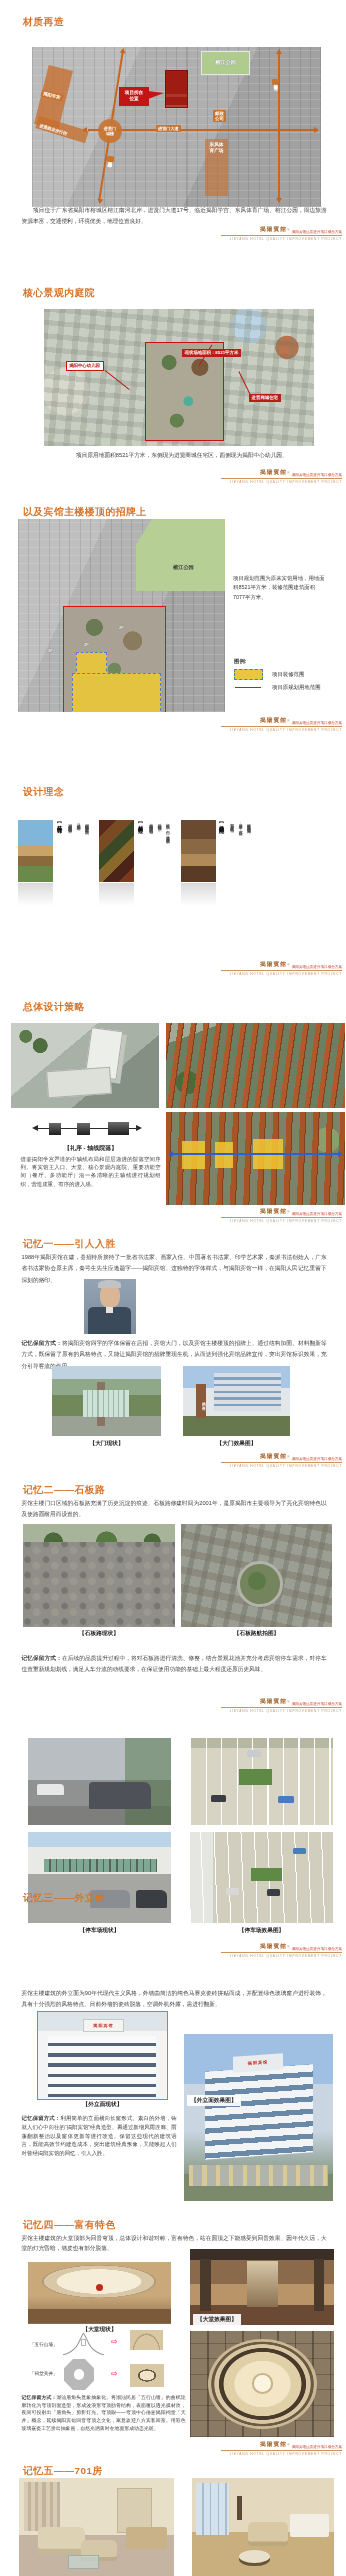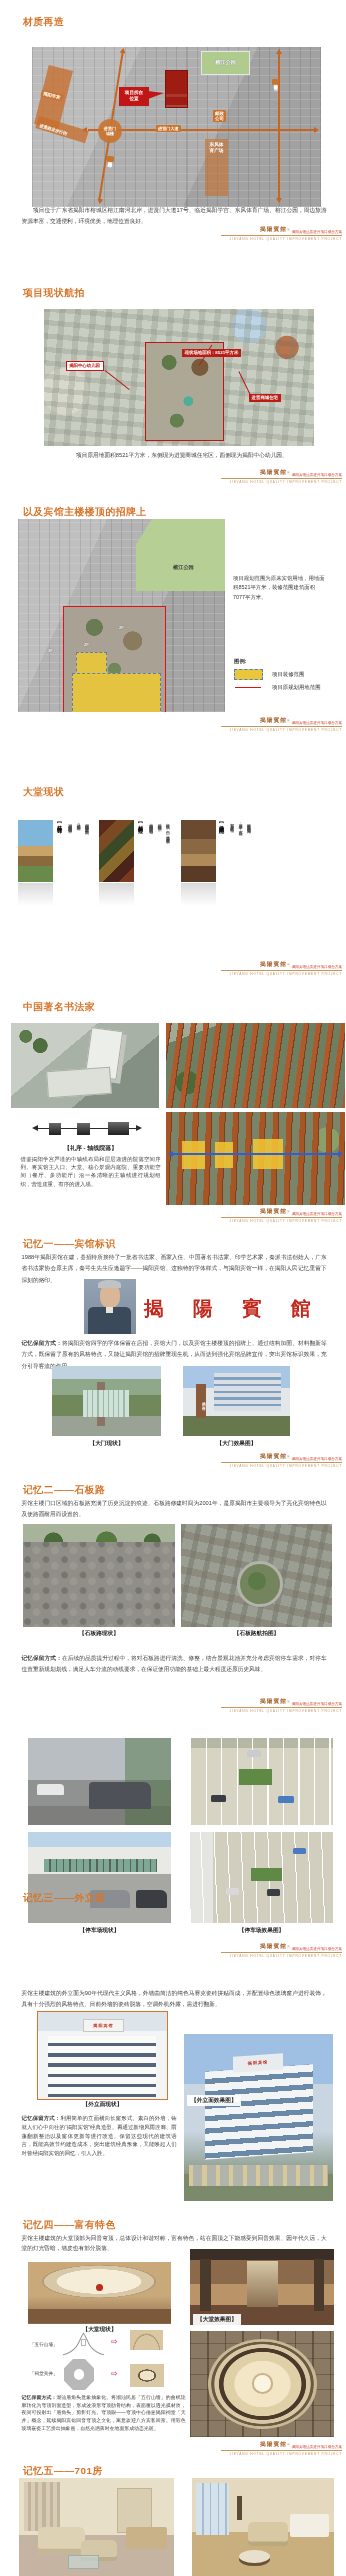--- a/index.html
+++ b/index.html
@@ -107,21 +107,21 @@
   <div class="pfooter" style="top:226px">
     <div class="f-row">
         <span class="f-rule"></span>
         <span class="f-brand">揭陽賓館</span>
         <span class="f-reg">®</span>
         <span class="f-cn">揭阳宾馆品质提升项目概念方案</span>
       </div>
     <div class="f-en">JIEYANG HOTEL QUALITY IMPROVEMENT PROJECT</div>
   </div>
 
-  <div class="stitle" style="top:287px">项目现状航拍</div>
+  <div class="stitle" style="top:287px">核心景观内庭院</div>
 
   <div class="ph" style="left:44px;top:309px;width:270px;height:137px;background-color:#C9CEC2;background-image:
       repeating-linear-gradient(95deg,rgba(120,130,110,.25) 0 6.2px,transparent 6.2px 15.5px),
       repeating-linear-gradient(5deg,rgba(90,100,90,.18) 0 5.2px,transparent 5.2px 13.4px),
       radial-gradient(circle at 76% 12%,#BCD4E4 0 17.5px,transparent 18px),
       radial-gradient(circle at 90% 28%,#B8744E 0 11.3px,transparent 12px),
       radial-gradient(circle at 8% 60%,#D8D8CC 0 23px,transparent 24px)">
     <div class="abs" style="left:101px;top:33px;width:77px;height:97px;border:1.3px solid #C01414;background:
         radial-gradient(circle at 30% 20%,#5d7a48 0 7.2px,transparent 7.7px),
         radial-gradient(circle at 70% 25%,#7a5a3c 0 8.2px,transparent 8.8px),
@@ -174,21 +174,21 @@
   <div class="pfooter" style="top:717px">
     <div class="f-row">
         <span class="f-rule"></span>
         <span class="f-brand">揭陽賓館</span>
         <span class="f-reg">®</span>
         <span class="f-cn">揭阳宾馆品质提升项目概念方案</span>
       </div>
     <div class="f-en">JIEYANG HOTEL QUALITY IMPROVEMENT PROJECT</div>
   </div>
 
-  <div class="stitle" style="top:786px">大堂现状</div>
+  <div class="stitle" style="top:786px">设计理念</div>
 
   <div class="ph" style="left:18px;top:820px;width:35px;height:62px;background:linear-gradient(180deg,#7FB6D9 0 42%,#C9A368 42% 58%,#8a6a3c 58% 74%,#6a8a4c 74%)"></div>
   <div class="refl" style="left:18px;top:883px;width:35px;height:27px"></div>
   <div class="vgroup" style="left:57px;top:820px">
     <div class="vtitle">【符号转译】</div>
     <div class="vlines">
       <div class="vline">深度挖掘揭阳历史符号与自然意向，</div>
       <div class="vline">通过结构重组，</div>
       <div class="vline">完成对潮式雅韵的当代诠释。</div>
     </div>
@@ -219,21 +219,21 @@
   <div class="pfooter" style="top:961px">
     <div class="f-row">
         <span class="f-rule"></span>
         <span class="f-brand">揭陽賓館</span>
         <span class="f-reg">®</span>
         <span class="f-cn">揭阳宾馆品质提升项目概念方案</span>
       </div>
     <div class="f-en">JIEYANG HOTEL QUALITY IMPROVEMENT PROJECT</div>
   </div>
 
-  <div class="stitle" style="top:1001px">中国著名书法家</div>
+  <div class="stitle" style="top:1001px">总体设计策略</div>
 
   <div class="ph" style="left:11.3px;top:1023px;width:148px;height:85px;background:linear-gradient(140deg,#C8CEC5 0 35%,#A8B1A5 35% 65%,#859085 65%)">
     <div class="abs" style="left:77px;top:6.2px;width:30px;height:47px;background:#ECEEE9;border:0.5px solid #A8ACA6;transform:rotate(8deg);box-shadow:4.1px 3.1px 0 #c2c6be"></div>
     <div class="abs" style="left:36px;top:46px;width:62px;height:25px;background:#DDE0D8;border:0.5px solid #ABAFA8;transform:rotate(-4deg)"></div>
     <div class="abs" style="left:4.1px;top:4.1px;width:36px;height:31px;background:radial-gradient(circle at 30% 30%,#5a7a4a 0 6.2px,transparent 6.7px),radial-gradient(circle at 70% 60%,#4e6e40 0 7.2px,transparent 7.7px)"></div>
   </div>
   <div class="ph" style="left:166px;top:1023px;width:179px;height:85px;background-color:#6E7F61;background-image:
       repeating-linear-gradient(98deg,#B0592A 0 4.6px,#7E3F1E 4.6px 5.7px,transparent 5.7px 12.4px),
       radial-gradient(circle at 12% 70%,#4a6a3a 0 11.3px,transparent 12px),
       linear-gradient(160deg,rgba(200,205,195,.55) 0 14%,transparent 14%)"></div>
@@ -264,31 +264,30 @@
   <div class="pfooter" style="top:1208px">
     <div class="f-row">
         <span class="f-rule"></span>
         <span class="f-brand">揭陽賓館</span>
         <span class="f-reg">®</span>
         <span class="f-cn">揭阳宾馆品质提升项目概念方案</span>
       </div>
     <div class="f-en">JIEYANG HOTEL QUALITY IMPROVEMENT PROJECT</div>
   </div>
 
-  <div class="stitle" style="top:1238px">记忆一——宾馆标识</div>
+  <div class="stitle" style="top:1238px">记忆一——引人入胜</div>
   <div class="para" style="left:21.6px;top:1252px;width:305px">1988年揭阳宾馆在建，县招待所接待了一批省书法家、画家入住。中国著名书法家、印学艺术家，秦派书法创始人，广东省书法家协会原主席，秦咢生先生应邀题字——揭阳宾馆。这独特的字体样式，与揭阳宾馆一样，在揭阳人民记忆里留下深刻的烙印。</div>
 
   <div class="ph" style="left:84px;top:1279px;width:52px;height:55px;background:linear-gradient(180deg,#93A3B3,#7D8D9D)">
     <div class="abs" style="left:15.5px;top:4.1px;width:20.6px;height:25px;background:#D9B696;border-radius:46% 46% 42% 42%"></div>
     <div class="abs" style="left:14.4px;top:1px;width:23px;height:8.2px;background:#BFC3C6;border-radius:50% 50% 0 0"></div>
     <div class="abs" style="left:4.1px;top:28px;width:43px;height:27px;background:#3A4A5A;border-radius:5.2px 5.2px 0 0"></div>
     <div class="abs" style="left:22px;top:28px;width:7.2px;height:6.2px;background:#E8E4DC"></div>
   </div>
 
-  <div class="abs" style="left:144px;top:1295px;width:170px;font-family:'DejaVu Serif',serif;font-weight:bold;font-size:19.6px;color:#C3281C;letter-spacing:11.3px;white-space:nowrap">揭 陽 賓 館</div>
 
   <div class="para" style="left:21.6px;top:1338px;width:305px">
     <b>记忆保留方式：</b><span>将揭阳宾馆四字的字体保留在店招，宾馆大门，以及宾馆主楼楼顶的招牌上。通过结构加固、材料翻新等方式，既保留了原有的风格特点，又能让揭阳宾馆的招牌重现生机，从而达到强化宾馆品牌宣传，突出宾馆标识效果，充分引导客流的作用。</span>
   </div>
 
   <div class="ph" style="left:52px;top:1366px;width:109px;height:70px;background:linear-gradient(180deg,#BFD2E0 0 18%,#8FA889 18% 42%,#70885A 42% 72%,#9AA296 72%)">
     <div class="abs" style="left:45px;top:15.5px;width:8.2px;height:44px;background:#8A7362"></div>
     <div class="abs" style="left:31px;top:24px;width:46px;height:27px;background:repeating-linear-gradient(90deg,#CFE2D8 0 4.1px,#9FB6AA 4.1px 5.2px)"></div>
   </div>
   <div class="ph" style="left:183px;top:1366px;width:107px;height:70px;background:linear-gradient(180deg,#A9C6E4 0 32%,#E3E7EA 32% 72%,#67784F 72%)">

